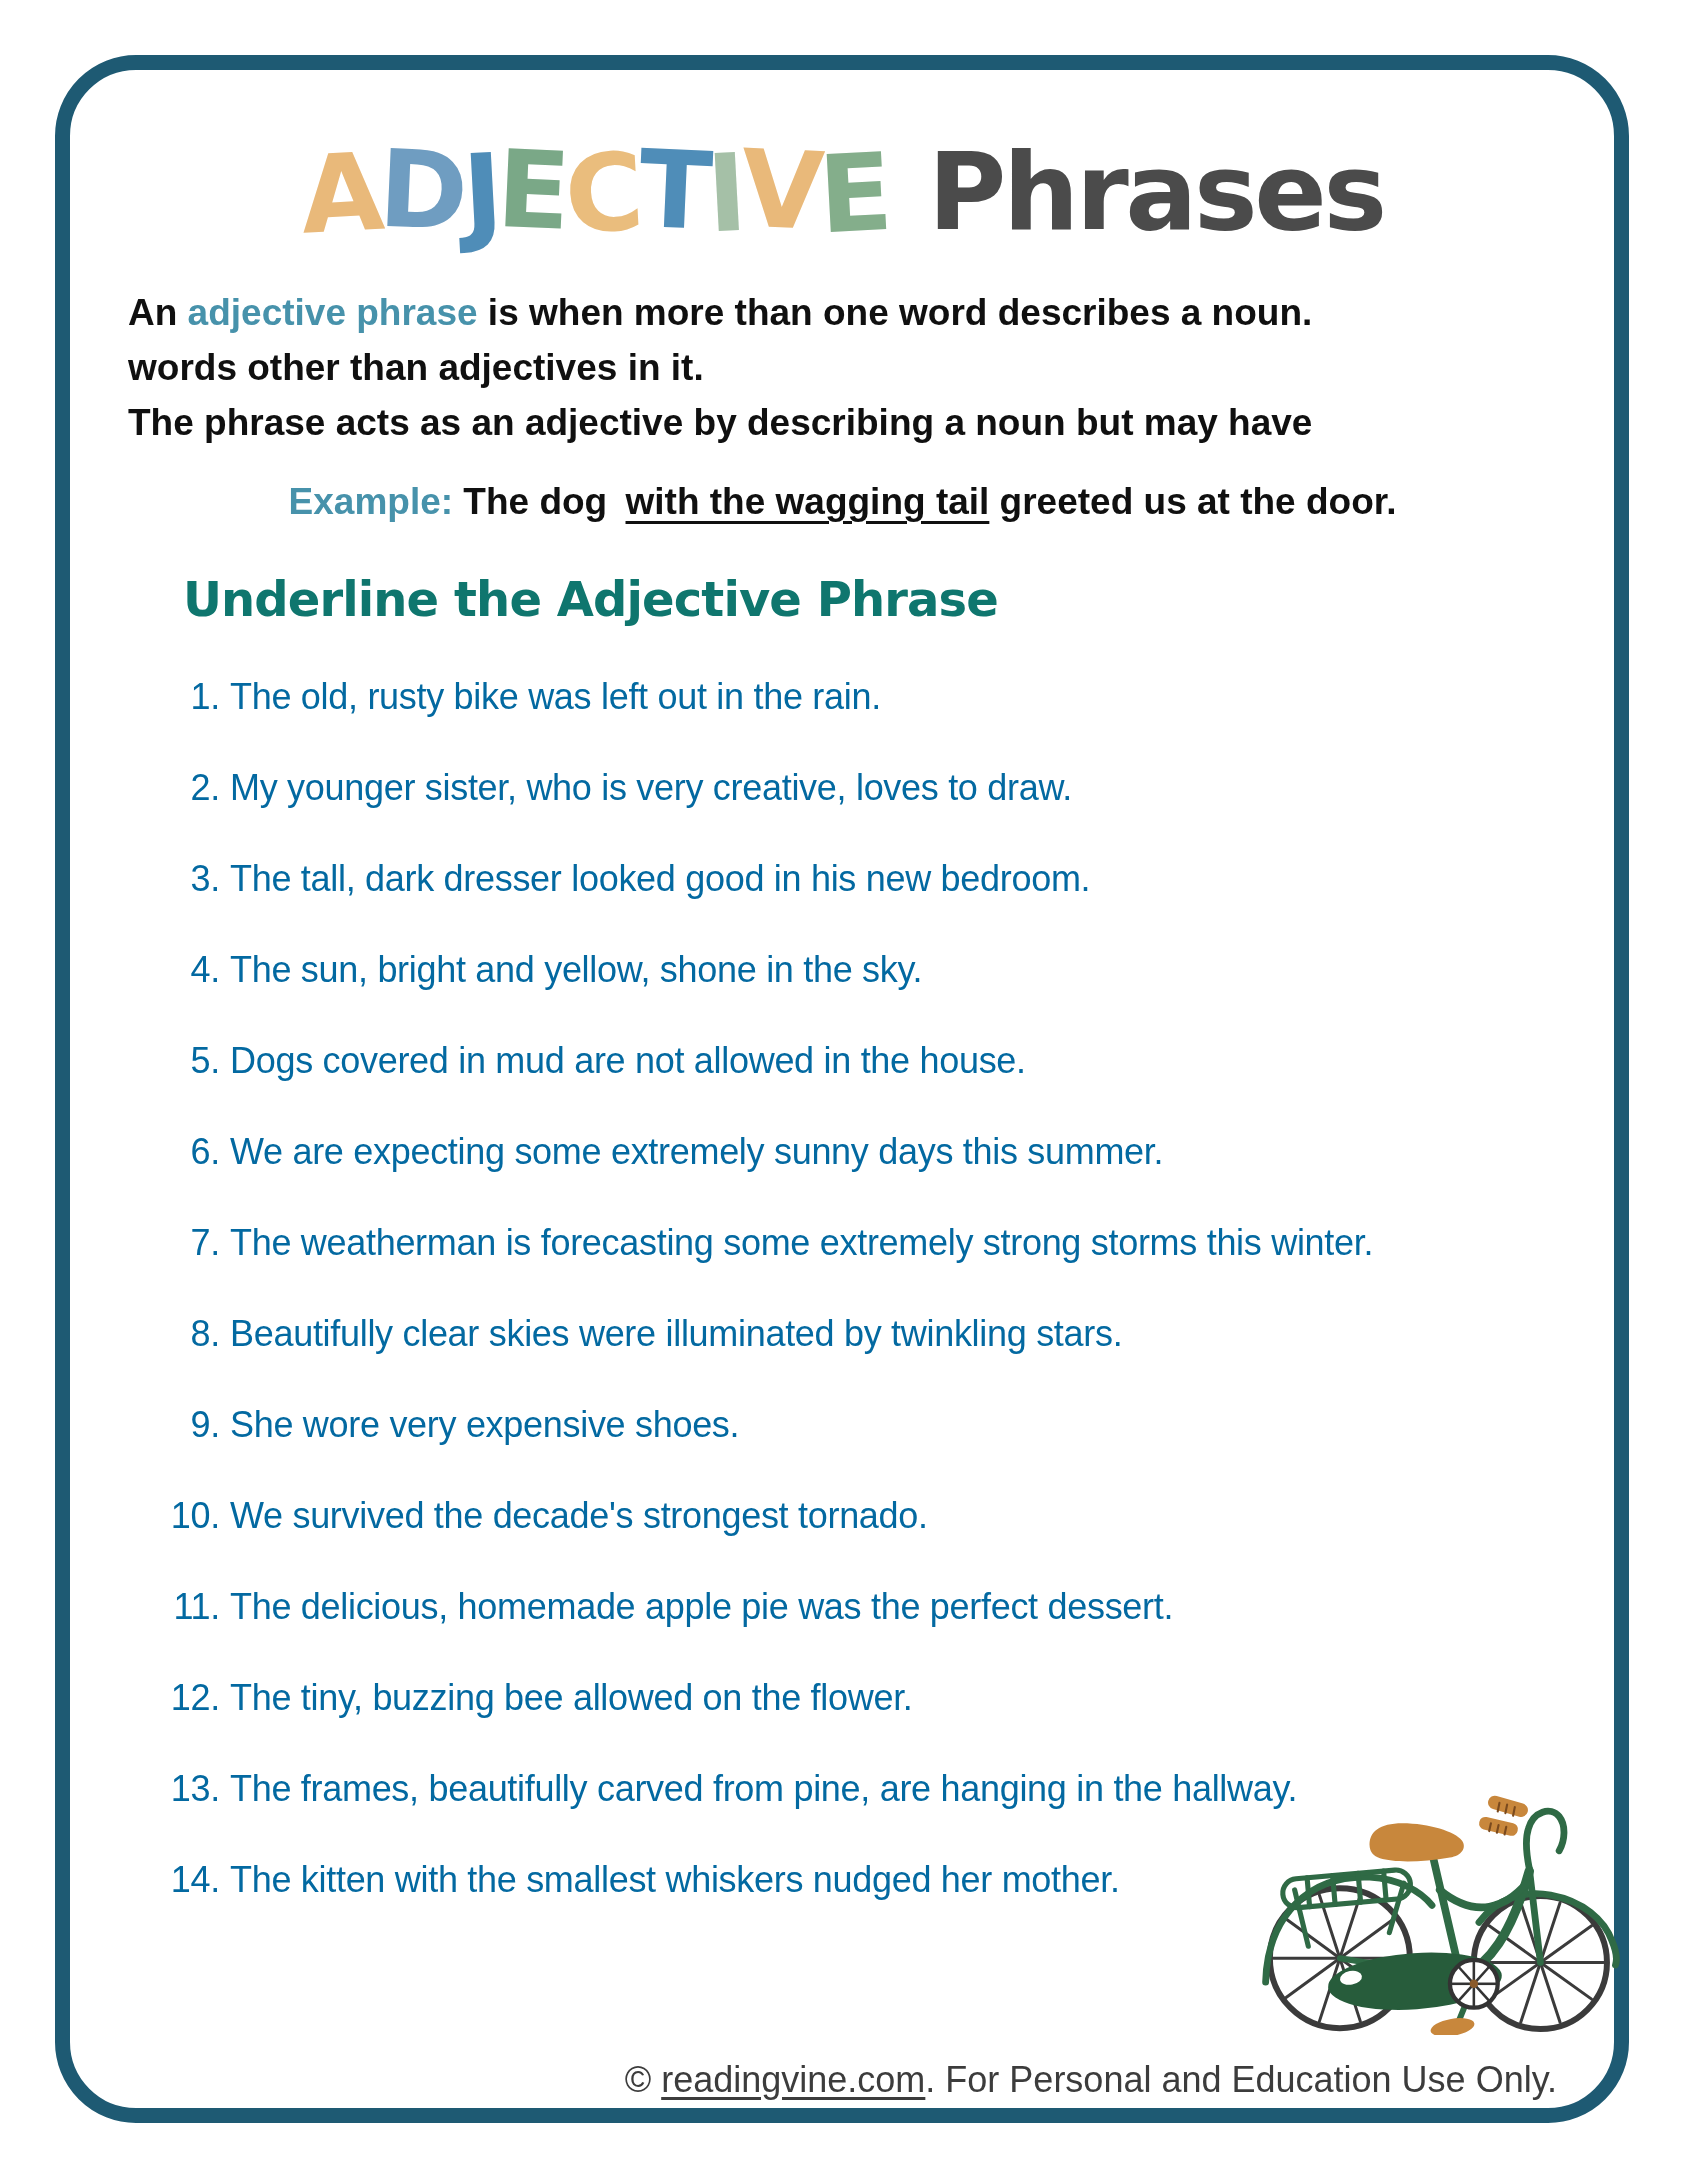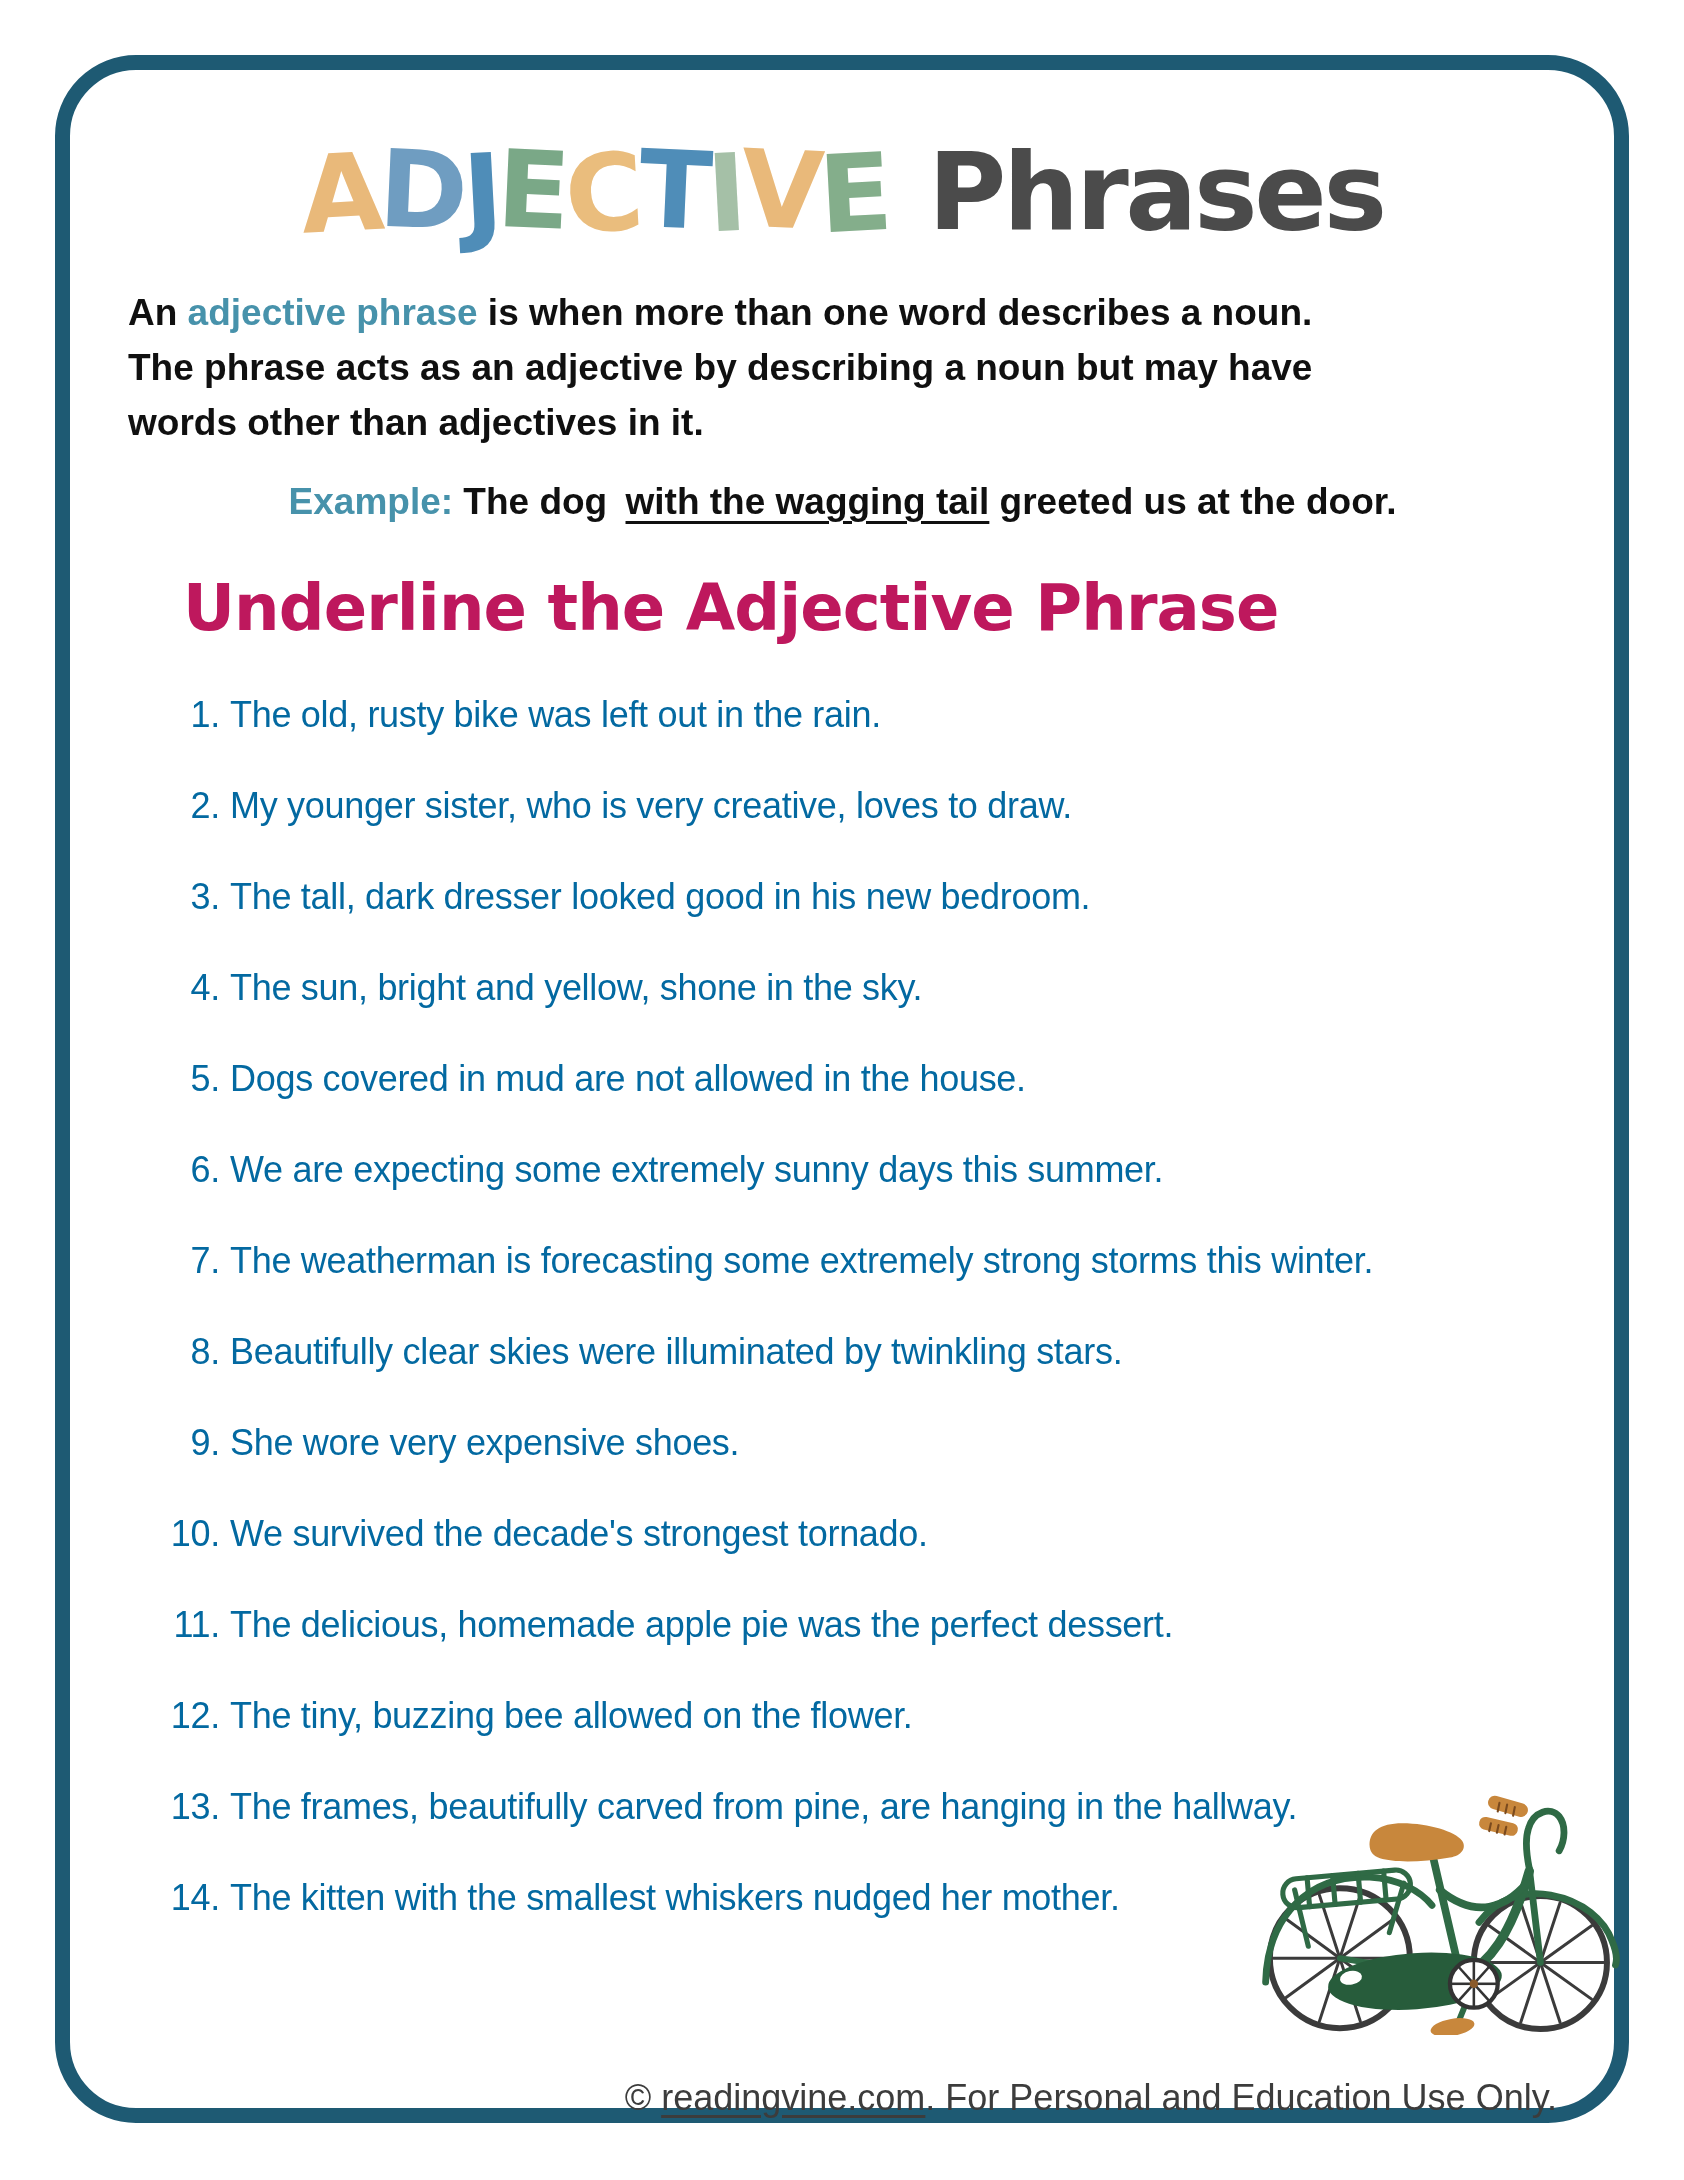--- a/index.html
+++ b/index.html
@@ -26,21 +26,21 @@
   .accent { color:#4792ab; }
 
   
   .example { margin-top:25.6px; text-align:center; font-weight:700; font-size:37px;
              line-height:51px; color:#101010; }
   .example .underlined { text-decoration:underline; text-decoration-thickness:3.4px;
                          text-underline-offset:6.8px;margin-left:8px; }
 
   
   .heading { margin:44px 0 0 55px; font-family:"DejaVu Sans", sans-serif; font-weight:700;
-             font-size:64px; color:#be185d; letter-spacing:-0.9px; }
+             font-size:48px; color:#0f766e; letter-spacing:-0.9px; }
 
   
   ol.sentences { margin-top:48px; list-style:none; counter-reset:item; }
   ol.sentences li { position:relative; counter-increment:item; padding-left:102px;
                     font-size:36px; line-height:43px; color:#0369a1; margin-bottom:48px;
                     letter-spacing:-0.3px; }
   ol.sentences li::before { content:counter(item) "."; position:absolute; left:0; top:0;
                     width:92px; text-align:right; }
   ol.sentences li:last-child { margin-bottom:5px; }
 
@@ -56,22 +56,22 @@
 <body>
 
 <div class="frame"></div>
 
 <div class="content">
 
   <h1 class="title"><span class="t-letter" style="color:#e9b97a">A</span><span class="t-letter" style="color:#6f9dc1">D</span><span class="t-letter" style="color:#4f8db8">J</span><span class="t-letter" style="color:#7aa887">E</span><span class="t-letter" style="color:#eabd7d">C</span><span class="t-letter" style="color:#4f8db8">T</span><span class="t-letter" style="color:#a5c0a7">I</span><span class="t-letter" style="color:#e9b97a">V</span><span class="t-letter" style="color:#84ae8b">E</span><span class="t-word2" style="color:#4b4b4b">Phrases</span></h1>
 
   <div class="intro">
     <div><span>An </span><span class="accent">adjective phrase</span><span> is when more than one word describes a noun.</span></div>
+    <div>words other than adjectives in it.</div>
     <div>The phrase acts as an adjective by describing a noun but may have</div>
-    <div>words other than adjectives in it.</div>
   </div>
 
   <div class="example"><span class="accent">Example:</span><span> The dog </span><span class="underlined">with the wagging tail</span><span> greeted us at the door.</span></div>
 
   <h2 class="heading">Underline the Adjective Phrase</h2>
 
   <ol class="sentences">
     <li>The old, rusty bike was left out in the rain.</li>
     <li>My younger sister, who is very creative, loves to draw.</li>
     <li>The tall, dark dresser looked good in his new bedroom.</li>

